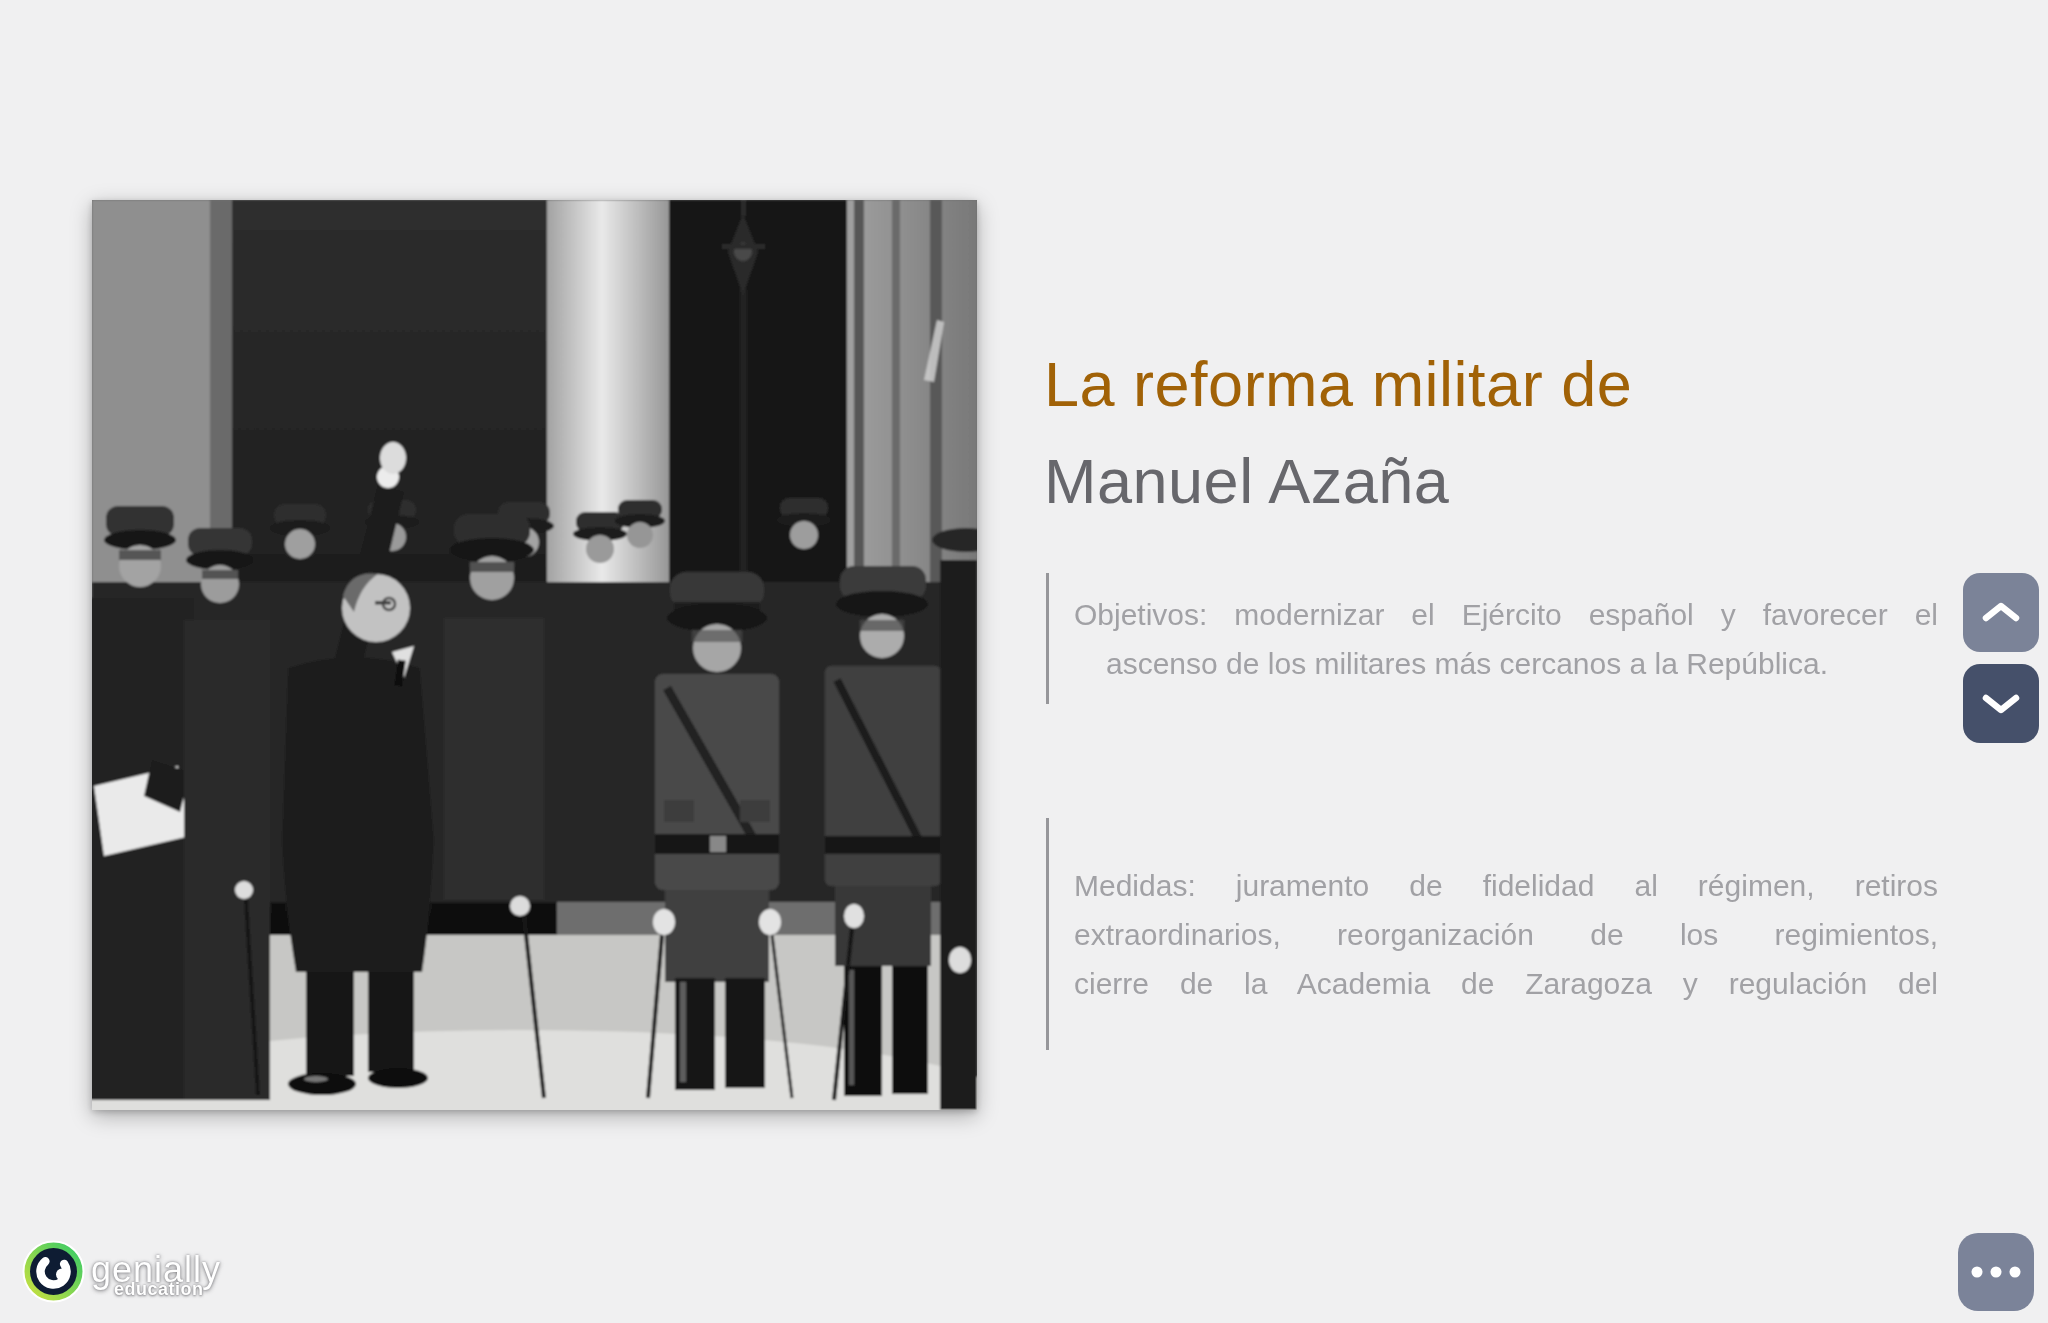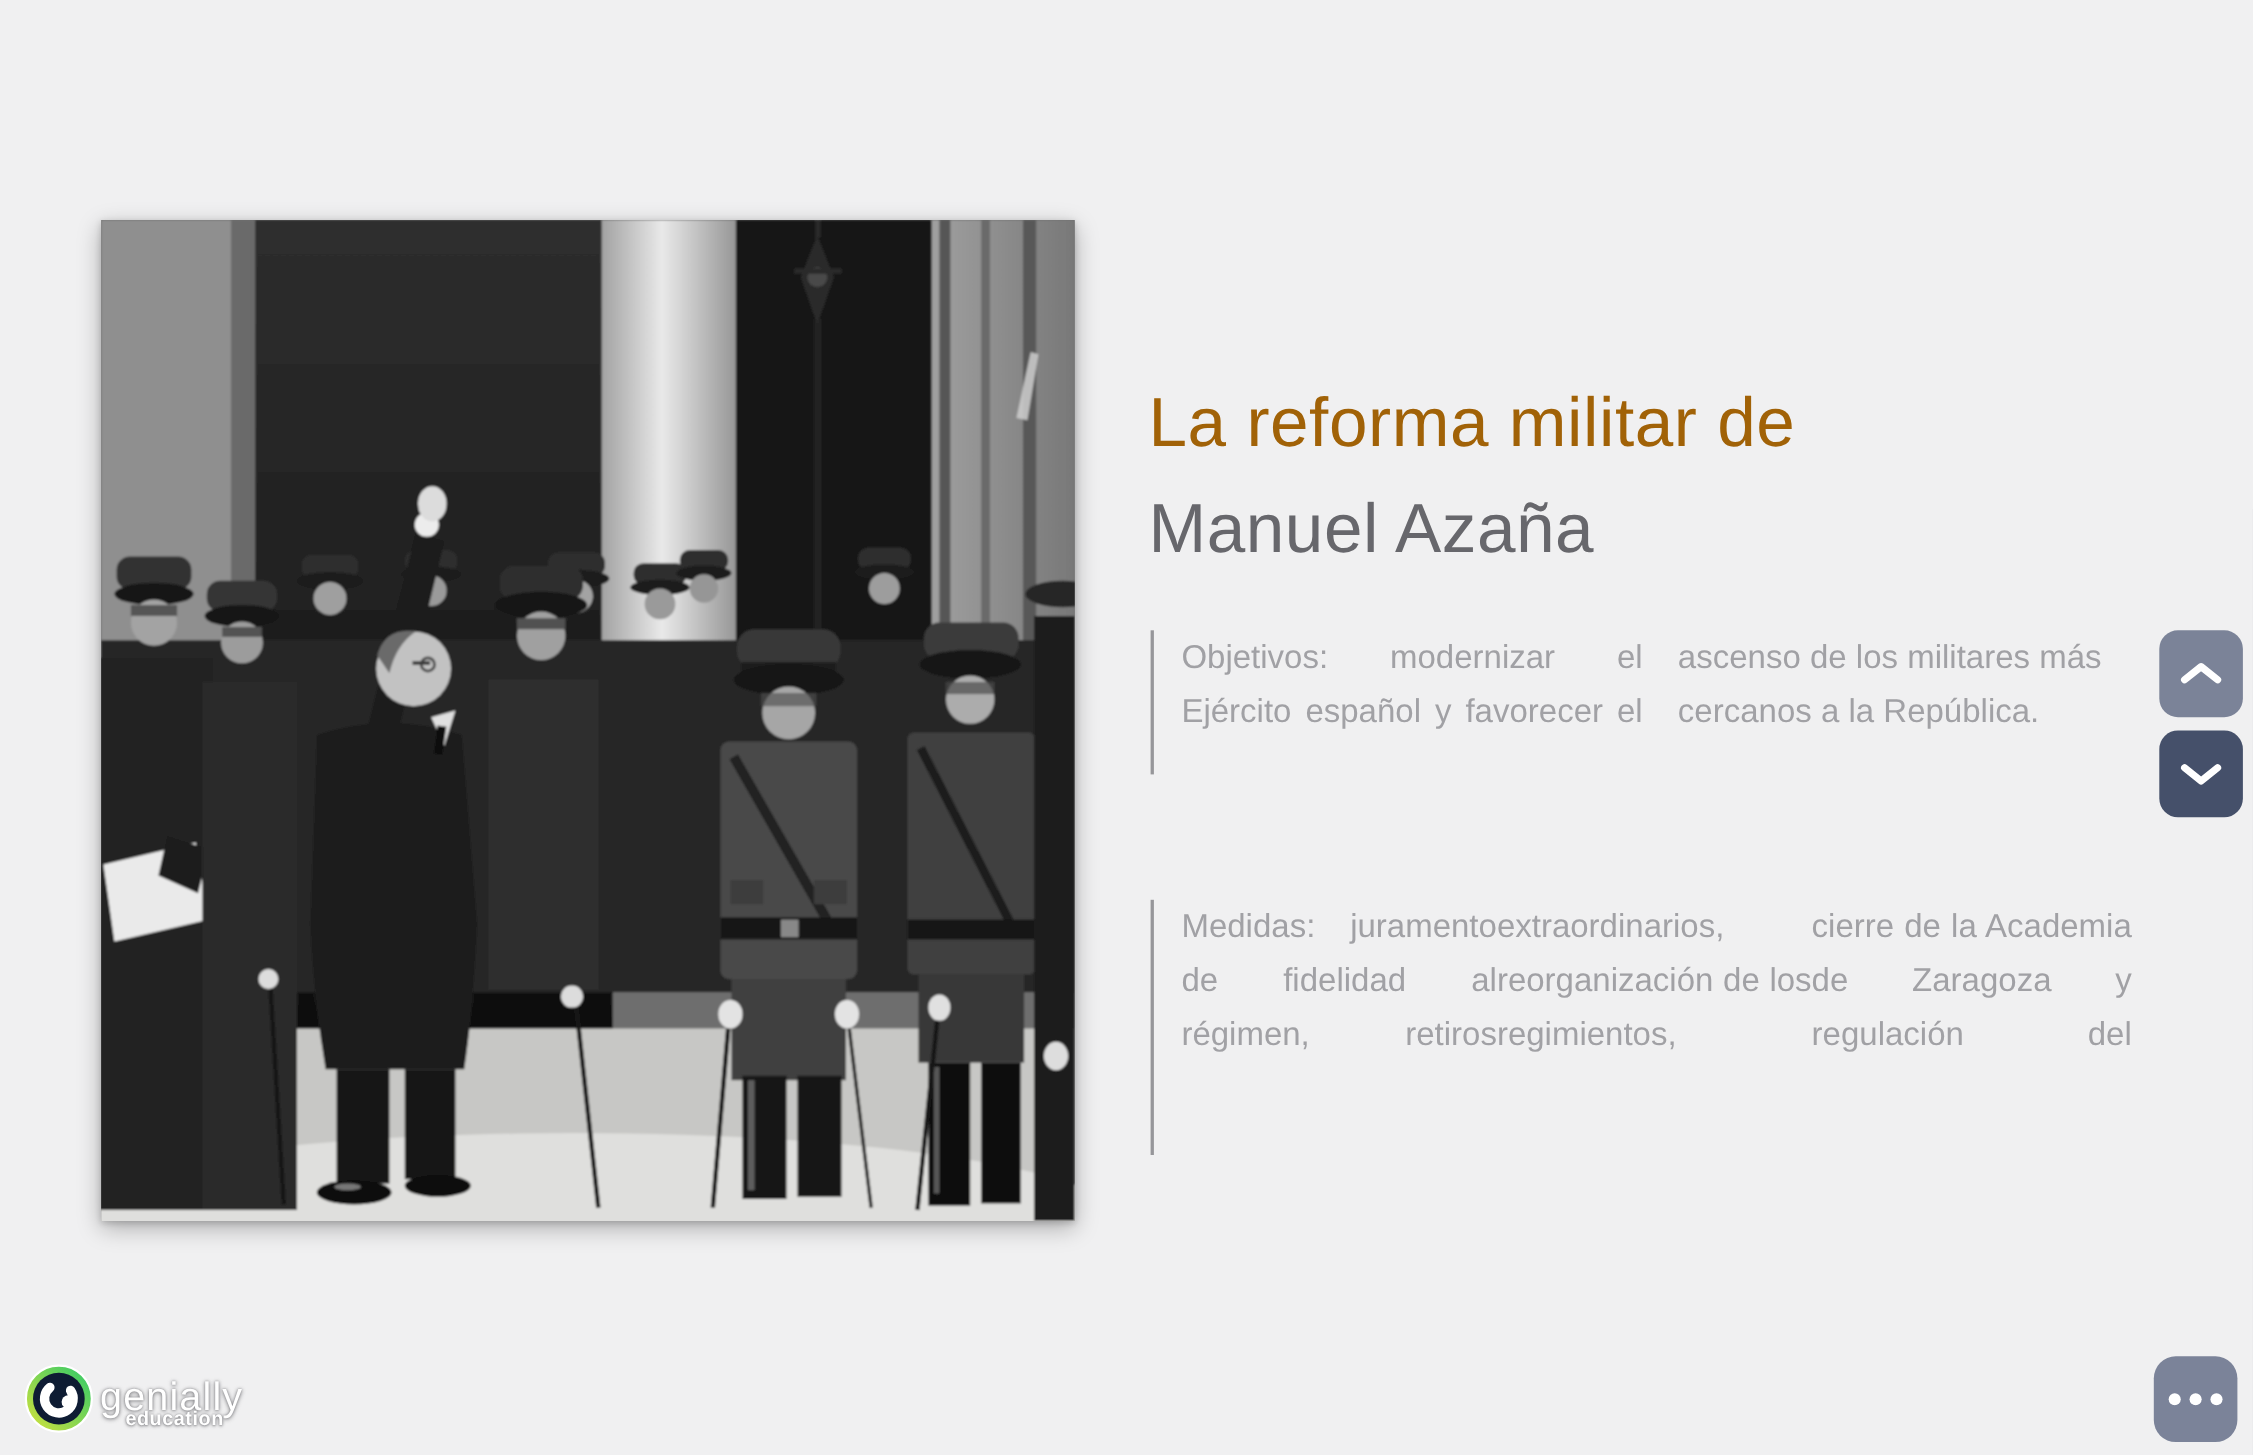--- a/index.html
+++ b/index.html
@@ -43,21 +43,21 @@
   .title .l2 { color: #67676c; margin-top: 11px; }
 
   
   .tblock {
     position: absolute;
     left: 1046px;
     width: 892px;
     border-left: 3px solid #96969a;
     padding-left: 25px;
     display: flex;
-    flex-direction: row;
+    flex-direction: column;
     justify-content: center;
     color: #a1a1a5;
     font-size: 30px;
     line-height: 49px;
     font-weight: 300;
   }
   #objetivos-block { top: 573px; height: 131px; }
   #medidas-block   { top: 818px; height: 232px; }
   .tline.stretch { text-align: justify; text-align-last: justify; }
   .tline.last    { text-align: left; margin-left: 32px; }

